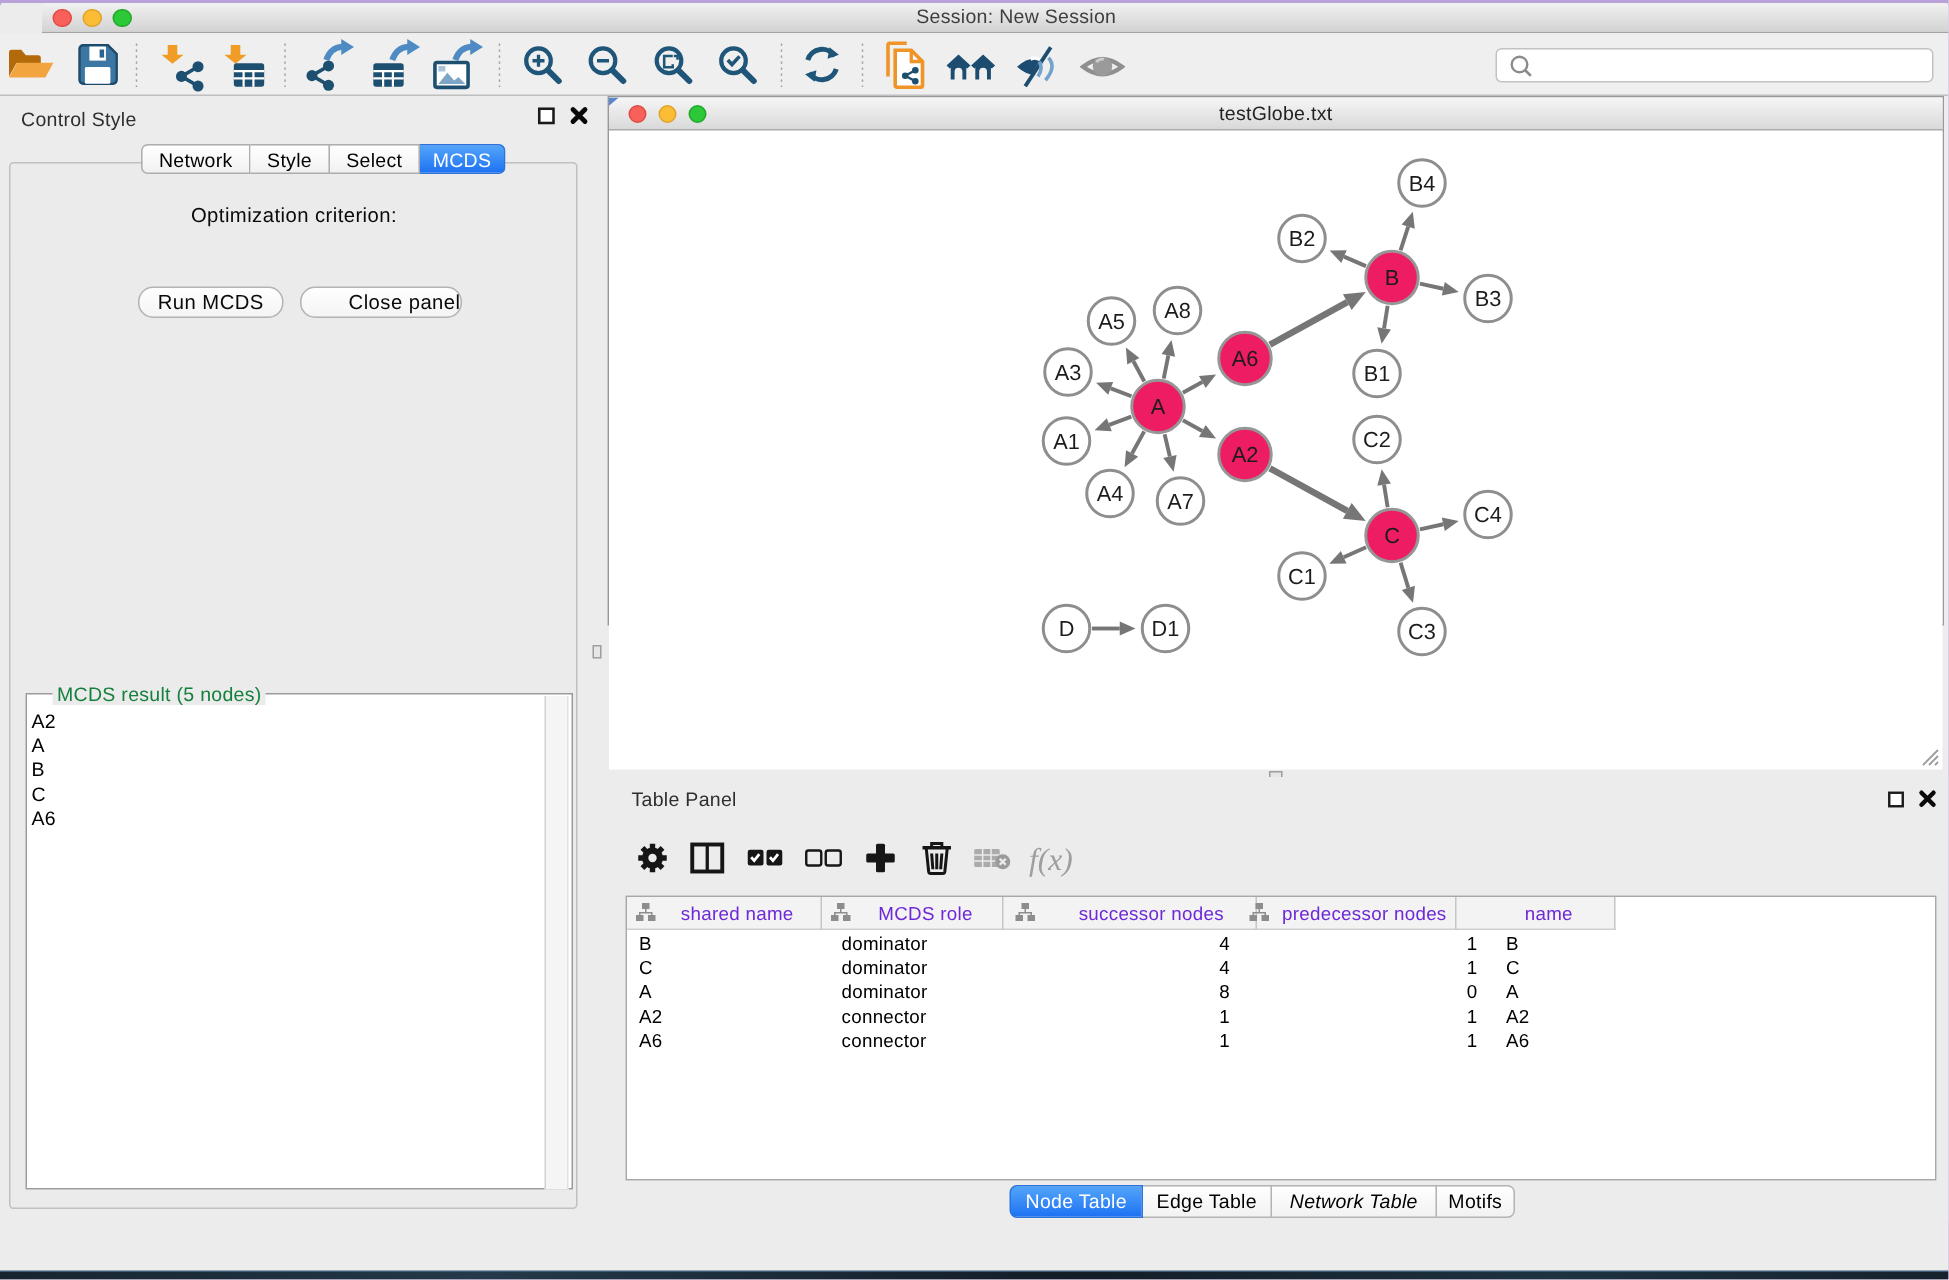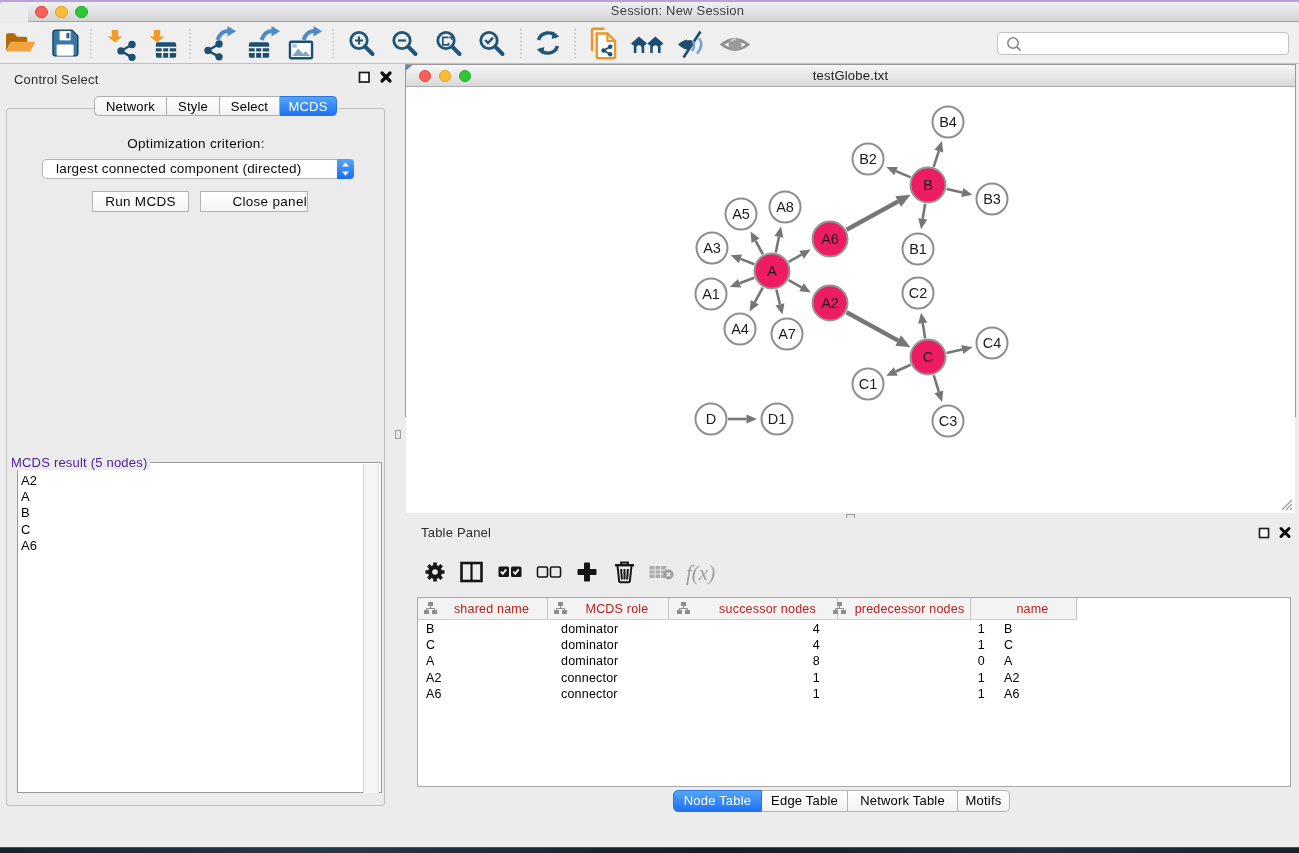--- a/index.html
+++ b/index.html
@@ -20,40 +20,40 @@
   .cpTitle { position:absolute; left:14px; top:8px; font-size:13px; color:#2e2e2e; letter-spacing:0.2px; }
   .tabbox { position:absolute; left:6px; top:44px; width:379px; height:698px; border:1px solid #c0c0c0; border-radius:3px; background:#ebebeb; }
   .tabs { position:absolute; left:78px; top:32px; height:20px; display:flex; }
   .tab { height:20px; border:1px solid #aeaeae; border-left:none; background:linear-gradient(#ffffff,#f1f1f1); font-size:13px; line-height:19px; text-align:center; color:#000; letter-spacing:0.2px; }
   .tab.first { border-left:1px solid #aeaeae; border-radius:4.5px 0 0 4.5px; }
   .tab.last { border-radius:0 4.5px 4.5px 0; }
   .tab.sel { background:linear-gradient(#53a5f9,#1e72f3); color:#fff; border-color:#2a75dd; }
   .optlabel { position:absolute; left:0; top:72px; width:392px; text-align:center; font-size:13.5px; color:#0a0a0a; letter-spacing:0.3px; }
   .combo { position:absolute; left:42px; top:95px; width:312px; height:20px; background:#fff; border:1px solid #b5b5b5; border-radius:4px; font-size:13.5px; line-height:18px; padding-left:13px; letter-spacing:0.2px; color:#0a0a0a; }
   .stepper { position:absolute; right:-1px; top:-1px; width:17px; height:20px; background:linear-gradient(#54a6fa,#1a6cf3); border-radius:0 4px 4px 0; }
-  .btn { position:absolute; top:127px; height:21px; background:linear-gradient(#ffffff,#f4f4f4); border:1px solid #b3b3b3; border-radius:0; font-size:13.5px; text-align:center; line-height:19px; letter-spacing:0.3px; color:#0a0a0a; }
+  .btn { position:absolute; top:127px; height:21px; background:linear-gradient(#ffffff,#f4f4f4); border:1px solid #b3b3b3; border-radius:10px; font-size:13.5px; text-align:center; line-height:19px; letter-spacing:0.3px; color:#0a0a0a; }
   .fieldset { position:absolute; left:17px; top:398px; width:365px; height:331px; border:1px solid #9b9b9b; background:#fff; }
-  .legend { position:absolute; left:8px; top:391px; background:#ebebeb; padding:0 3px; font-size:13px; color:#4c1d95; letter-spacing:0.2px; }
+  .legend { position:absolute; left:35px; top:391px; background:#ebebeb; padding:0 3px; font-size:13px; color:#15803d; letter-spacing:0.2px; }
   .mlist { position:absolute; left:21px; top:409px; font-size:13px; color:#000; line-height:16.2px; letter-spacing:0.2px; }
   .mscroll { position:absolute; right:2px; top:1px; width:16px; height:329px; background:#f5f5f5; border-left:1px solid #d4d4d4; border-right:1px solid #e2e2e2; }
 
   
   .vdiv { position:absolute; left:392px; top:64px; width:13px; height:751px; background:#ececec; }
   .handle { position:absolute; background:#e6e6e6; border:1px solid #9e9e9e; }
 
   
   .netwin { position:absolute; left:405px; top:64px; width:891px; height:353px; background:#fff; border:1px solid #999; }
   .nettitle { position:absolute; left:0; top:0; width:100%; height:22px; background:linear-gradient(#f6f6f6,#d9d9d9); border-bottom:1px solid #ababab; }
   .netcanvas { position:absolute; left:0; top:23px; width:889px; height:425px; background:#fff; }
 
   
   .tpanel { position:absolute; left:405px; top:518px; width:894px; height:297px; background:#ececec; }
   .tpTitle { position:absolute; left:16px; top:7px; font-size:13px; color:#2e2e2e; letter-spacing:0.2px; }
   .ttable { position:absolute; left:12px; top:79px; width:874px; height:190px; background:#fff; border:1px solid #a8a8a8; }
-  .thead { position:absolute; left:0; top:0; height:22px; background:#f3f3f3; border-bottom:1px solid #cfcfcf; font-size:12.5px; color:#b91c1c; }
+  .thead { position:absolute; left:0; top:0; height:22px; background:#f3f3f3; border-bottom:1px solid #cfcfcf; font-size:12.5px; color:#6d28d9; }
   .thcell { position:absolute; top:0; height:22px; line-height:22px; text-align:center; border-right:1px solid #c6c6c6; letter-spacing:0.2px; }
   .trow { position:absolute; font-size:12.5px; color:#000; line-height:16.2px; letter-spacing:0.2px; }
   .btabs { position:absolute; left:268px; top:272px; height:22px; display:flex;border-radius:11px; }
   .btab { height:22px; border:1px solid #b4b4b4; border-left:none; background:linear-gradient(#ffffff,#f2f2f2); font-size:13px; line-height:20px; text-align:center; letter-spacing:0.2px; }
   .btab.first { border-left:1px solid #b4b4b4; border-radius:5px 0 0 5px; }
   .btab.last { border-radius:0 5px 5px 0; }
   .btab.sel { background:linear-gradient(#53a5f9,#1e72f3); color:#fff; border-color:#2a75dd; }
 
   
   .statusbar { position:absolute; left:0; top:815px; width:100%; height:33px; background:#ececec; border-top:1px solid #c6c6c6; }
@@ -210,36 +210,33 @@
     </g>
   </svg>
   <div class="search">
     <svg width="20" height="20" style="position:absolute;left:6px;top:1px;">
       <circle cx="9" cy="9" r="5.2" fill="none" stroke="#8b8b8b" stroke-width="1.6"></circle>
       <line x1="12.8" y1="12.8" x2="16.6" y2="16.6" stroke="#8b8b8b" stroke-width="1.8"></line>
     </svg>
   </div>
   </div>
   <div class="cpanel">
-    <div class="cpTitle">Control Select</div>
+    <div class="cpTitle">Control Style</div>
     <svg width="40" height="16" style="position:absolute; left:357px; top:6px;">
       <rect x="2.5" y="2.5" width="9.5" height="9.5" fill="#fff" stroke="#1a1a1a" stroke-width="1.7"></rect>
       <path d="M25,3 l8,8 M33,3 l-8,8" stroke="#0a0a0a" stroke-width="3.2" stroke-linecap="round"></path>
     </svg>
     <div class="tabbox"></div>
     <div class="tabs">
       <div class="tab first" style="width:73px;margin-left:16px;">Network</div>
         <div class="tab" style="width:53px;">Style</div>
         <div class="tab" style="width:60px;">Select</div>
         <div class="tab sel last" style="width:57px;">MCDS</div>
     </div>
     <div class="optlabel">Optimization criterion:</div>
-    <div class="combo">largest connected component (directed)<div class="stepper"><svg width="17" height="20">
-            <path d="M8.5,3.2 L12,7.6 H5 z M8.5,16.8 L5,12.4 H12 z" fill="#fff"></path>
-          </svg></div></div>
     <div class="btn" style="left:92px; width:97px;">Run MCDS</div>
     <div class="btn" style="left:200px; width:108px;text-align:right;">Close panel</div>
     <div class="fieldset">
         <div class="mscroll"></div>
       </div>
     <div class="legend">MCDS result (5 nodes)</div>
     <div class="mlist">A2<br>A<br>B<br>C<br>A6</div>
   </div>
   <div class="vdiv">
       <div class="handle" style="left:3px; top:366px; width:6px; height:9px;"></div>
@@ -441,19 +438,19 @@
       </div>
       <div class="trow" style="left:8px;   top:23px; width:120px;">B<br>C<br>A<br>A2<br>A6</div>
       <div class="trow" style="left:143px; top:23px; width:120px;">dominator<br>dominator<br>dominator<br>connector<br>connector</div>
       <div class="trow" style="left:300px; top:23px; width:102px; text-align:right;">4<br>4<br>8<br>1<br>1</div>
       <div class="trow" style="left:460px; top:23px; width:107px; text-align:right;">1<br>1<br>0<br>1<br>1</div>
       <div class="trow" style="left:586px; top:23px; width:60px;">B<br>C<br>A<br>A2<br>A6</div>
     </div>
     <div class="btabs">
       <div class="btab sel first" style="width:89px;">Node Table</div>
         <div class="btab" style="width:86px;">Edge Table</div>
-        <div class="btab" style="width:110px;">Network Table</div>
+        <div class="btab" style="width:110px;font-style:italic;">Network Table</div>
         <div class="btab last" style="width:52px;">Motifs</div>
     </div>
   </div>
 </div>
 <div class="deskstrip"></div>
 <div class="topstrip"></div>
 
 </body></html>

